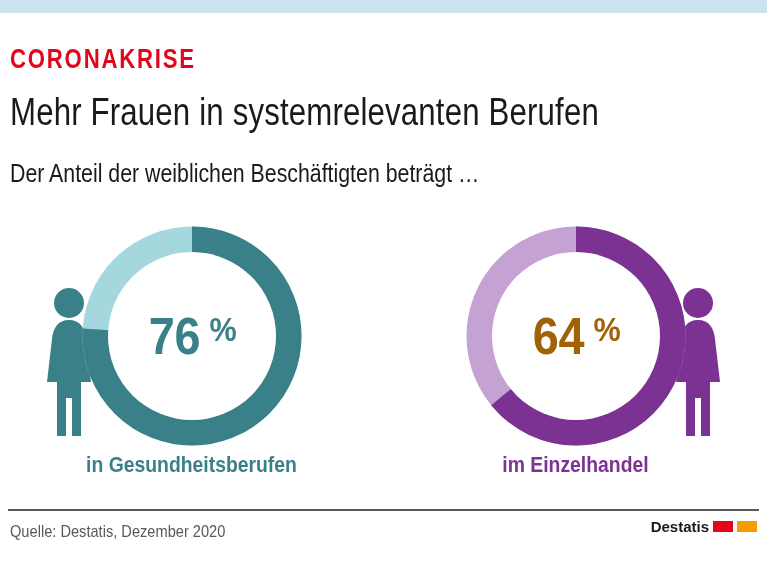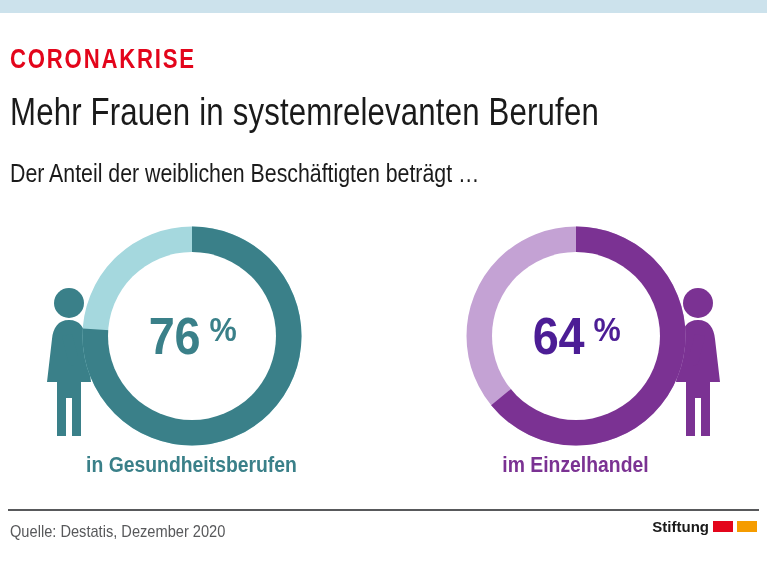--- a/index.html
+++ b/index.html
@@ -143,35 +143,35 @@
           </g>
         </svg>
       </div>
 
       <div class="donut">
         <svg viewBox="0 0 220 220" width="220" height="220" aria-hidden="true">
           <circle cx="110" cy="110" r="96" fill="none" stroke="#c4a2d4" stroke-width="27"></circle>
           <circle id="arc-right" cx="110" cy="110" r="96" fill="none" stroke="#7b3293" stroke-width="27" stroke-dasharray="386.0389052731138 217.1468842161265" transform="rotate(-90 110 110)"></circle>
         </svg>
         <div class="hole"></div>
-        <div class="value" style="color:#4c1d95">
+        <div class="value" style="color:#a16207">
           <span class="num">64</span>
             <span class="pct">%</span>
         </div>
       </div>
 
       <div class="caption" style="color:#7b3293">im Einzelhandel</div>
     </div>
 
   </div>
 
   <div class="rule"></div>
   <div class="source">Quelle: Destatis, Dezember 2020</div>
 
   <div class="logo">
     <div class="l2">
-      <span class="word">Stiftung</span>
+      <span class="word">Destatis</span>
       <span class="bar" id="logo-bar-1" style="background: rgb(227, 5, 27);"></span>
       <span class="bar" id="logo-bar-2" style="background: rgb(245, 156, 0);"></span>
     </div>
   </div>
 
 </div>
 
 </body></html>

